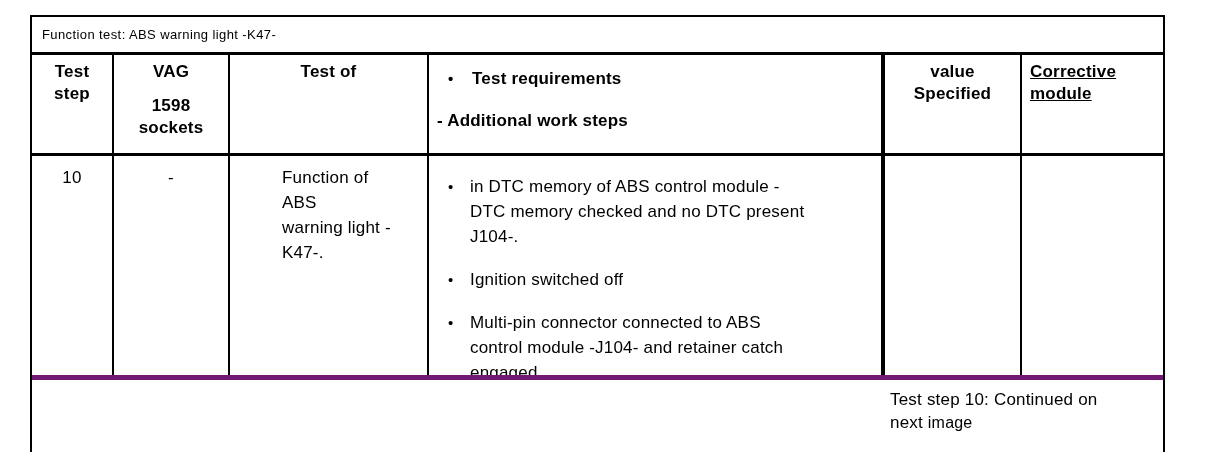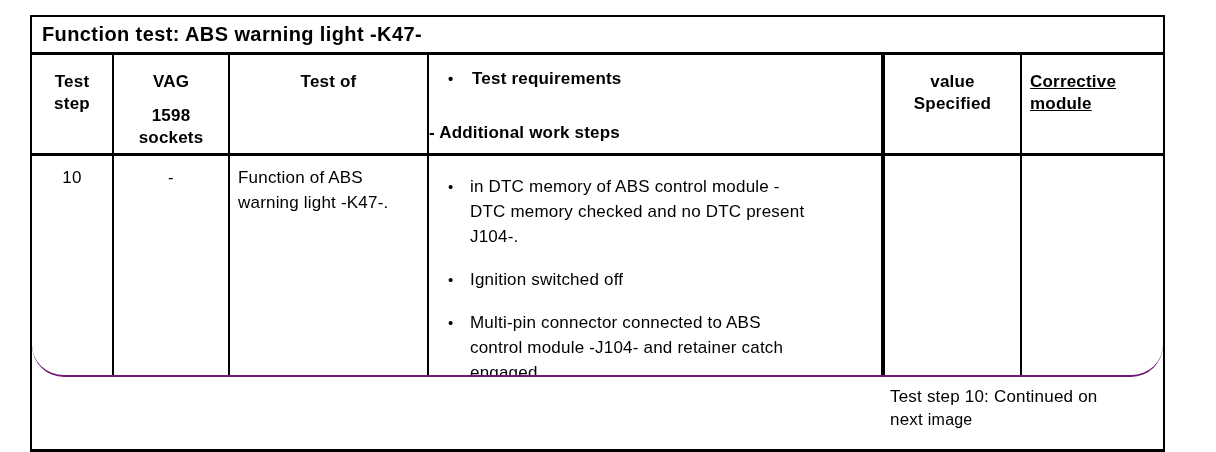--- a/index.html
+++ b/index.html
@@ -27,22 +27,22 @@
     background: #fff;
   }
   
   .title-row {
     box-sizing: border-box;
     height: 38px;
     border-bottom: 3px solid #000;
     display: flex;
     align-items: center;
     padding-left: 10px;
-    font-size: 20px;
-    font-weight: bold;
+    font-size: 13px;
+    font-weight: normal;
     letter-spacing: 0.4px;
   }
   
   .grid {
     display: grid;
     grid-template-columns: 82px 116px 199px 456px 137px 141px;
   }
   .grid .cell {
     box-sizing: border-box;
     border-right: 2px solid #000;
@@ -51,37 +51,36 @@
   .grid .cell:nth-child(4) { border-right-width: 4px; }
   .grid .cell:nth-child(6) { border-right: none; }
 
   .header-grid {
     height: 98px;
     border-bottom: 3px solid #000;
     font-weight: bold;
     font-size: 17px;
     letter-spacing: 0.2px;
   }
-  .header-grid .cell { padding-top: 16px; line-height: 22px; }
+  .header-grid .cell { padding-top: 6px; line-height: 22px; }
   .hc-center { text-align: center; }
   .hc-left   { text-align: left; padding-left: 8px; text-decoration: underline; }
   .hc2-gap   { margin-top: 12px; }
   .hc4 { padding-top: 13px !important; padding-left: 0 !important; }
   .hc4 .bullet-row { display: flex; padding-left: 19px; }
-  .hc4 .dash-row   { margin-top: 32px; }
+  .hc4 .dash-row   { padding-left: 8px; margin-top: 20px; }
 
   .data-grid {
     height: 219px;
-    border-bottom: 2px solid #701a75;
+    border-bottom: 5px solid #701a75;
     font-size: 17px;
     letter-spacing: 0.2px;
-    border-radius: 32px;
   }
   .dc-center { text-align: center; padding-top: 12px; }
-  .dc3 { padding: 9px 21px 0 8px; line-height: 25px; }
+  .dc3 { padding: 9px 21px 0 8px; line-height: 25px; margin-left: 44px; }
   .dc4 { padding-top: 18px; }
   .bullet-item { display: flex; padding-left: 19px; margin-bottom: 18px; line-height: 25px; }
   .bullet-glyph { width: 22px; flex: 0 0 22px; font-size: 15px; }
   .hc4 .bullet-glyph { width: 24px; flex: 0 0 24px; }
 
   
   .footer-row {
     box-sizing: border-box;
     height: 72px;
     padding-top: 8px;

